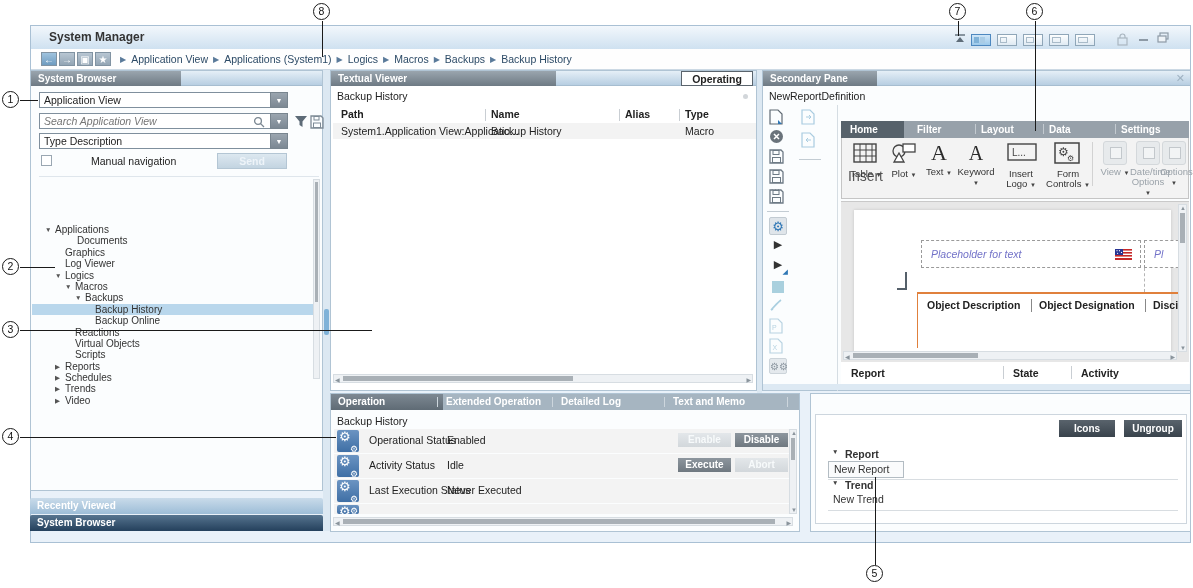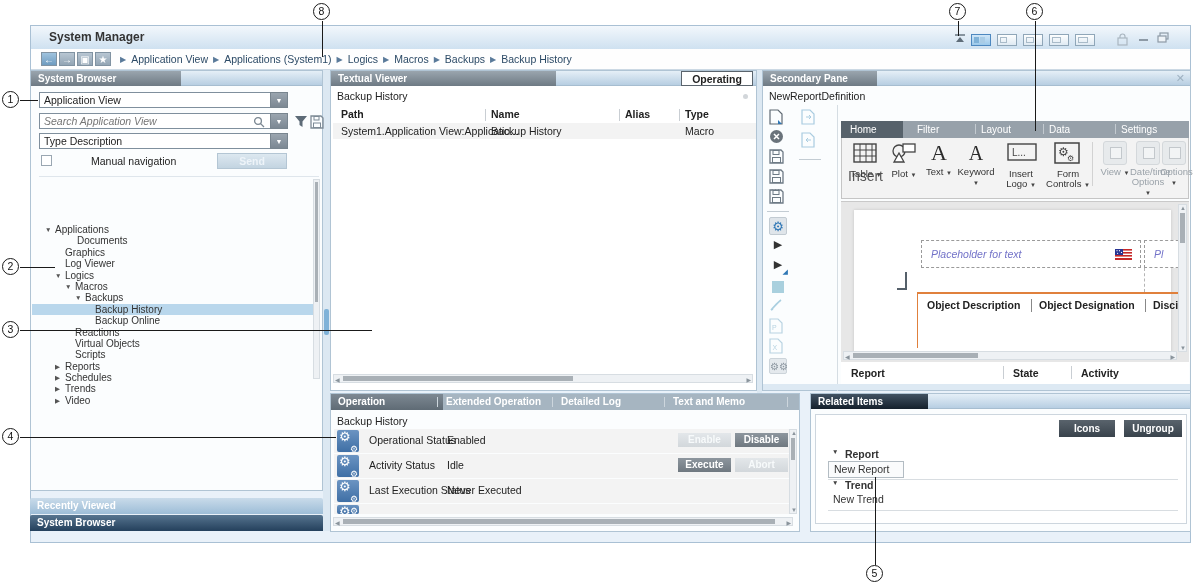--- a/index.html
+++ b/index.html
@@ -60,21 +60,21 @@
   .op-label{position:absolute;left:35px;top:5px;color:#222;}
   .op-value{position:absolute;left:113px;top:5px;color:#222;}
   .op-btn{position:absolute;top:4px;width:53px;height:14px;font-size:10px;font-weight:bold;text-align:center;line-height:14px;}
   .op-btn.on{background:linear-gradient(#8d969e,#6f7880);color:#fff;}
   .op-btn.off{background:linear-gradient(#e3e7ea,#d2d7db);color:#f7fafb;}
 
   
   .rail-ic{position:absolute;left:6px;width:18px;height:18px;text-align:center;}
   .rail-sep{position:absolute;left:4px;width:22px;height:1px;background:#c3ccd3;}
   #ribbon-tabstrip{position:absolute;height:17px;background:#97a1aa;}
-  .rib-tab{position:absolute;color:#fff;font-weight:normal;font-size:10px;line-height:17px;}
+  .rib-tab{position:absolute;color:#fff;font-weight:bold;font-size:10px;line-height:17px;}
   .rib-tab.active{background:#57626b;padding:0 26px 0 9px;}
   #ribbon-body{position:absolute;background:#f3f3f3;border:1px solid #c5c5c5;border-top:none;}
   .rib-btn{position:absolute;top:3px;text-align:center;font-size:9.5px;color:#333;line-height:10px;}
   .rib-ic{display:inline-block;width:28px;height:26px;}
   .rib-chev{font-size:6px;color:#444;}
   .rib-btn.muted{color:#9aa2a9;}
   .mut-ic{display:inline-block;width:24px;height:24px;background:#e7eaec;border:1px solid #d4d8db;border-radius:3px;position:relative;}
   .mut-ic:after{content:"";position:absolute;left:6px;top:5px;width:10px;height:10px;border:1px solid #c3c8cc;background:#f2f4f5;}
   #insert-label{position:absolute;left:6px;bottom:14px;font-size:14px;color:#555;}
   .rib-group-sep{position:absolute;top:4px;bottom:12px;width:1px;background:#d2d2d2;}
@@ -487,23 +487,20 @@
         <div class="bot-col" style="left: 10px;">Report</div>
         <div class="col-sep" style="left: 162px; top: 4px; height: 13px;"></div>
         <div class="bot-col" style="left: 172px;">State</div>
         <div class="col-sep" style="left: 230px; top: 4px; height: 13px;"></div>
         <div class="bot-col" style="left: 240px;">Activity</div>
       </div>
     <div class="abs" style="left:0;bottom:0;width:100%;height:6px;background:#dde9f3;"></div>
   </div>
 
   <div class="panel" style="left:810px;top:393px;width:381px;height:139px;">
-    <div class="hstrip" style="left:0;top:0;width:100%;">
-      <div class="ptab dark" style="left:0;width:117px;">Related Items</div>
-    </div>
     <div class="abs" style="left:4px;top:20px;width:372px;height:110px;border:1px solid #cdd6de;background:#fff;">
       <div id="ri-toolbar" class="abs" style="left:0;top:5px;width:100%;height:18px;">
           <div class="ri-btn" style="left: 243px; width: 56px;">Icons</div>
           <div class="ri-btn" style="left: 308px; width: 58px;">Ungroup</div>
         </div>
       <div id="ri-groups">
           <div class="ri-grp" style="left: 16px; top: 33px;"><span class="arr" style="color:#444;">▼</span> Report</div>
           <div class="ri-item" style="left: 12px; top: 46px; border: 1px solid rgb(179, 188, 195); background: rgb(250, 251, 252); padding: 1px 14px 2px 5px;">New Report</div>
           <div class="ri-line" style="left: 12px; top: 64px; width: 350px;"></div>
           <div class="ri-grp" style="left: 16px; top: 64px;"><span class="arr" style="color:#444;">▼</span> Trend</div>

